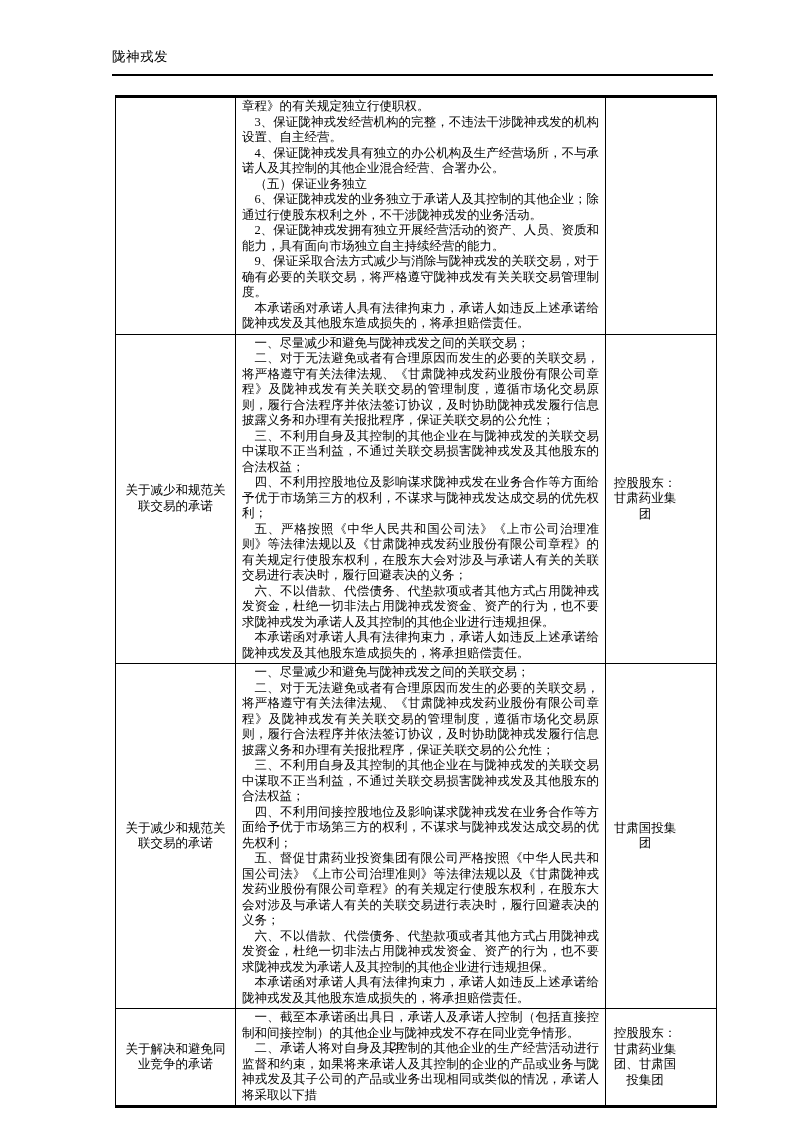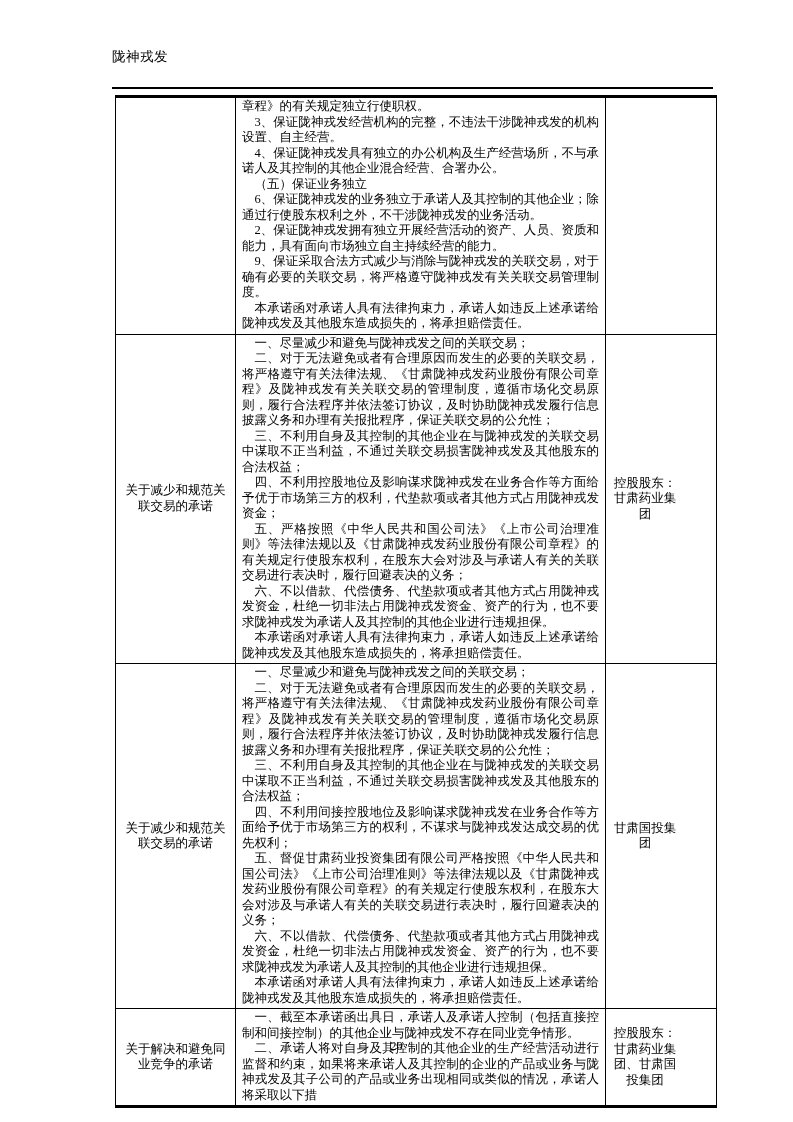--- a/index.html
+++ b/index.html
@@ -16,21 +16,21 @@
 
   
   .header {
     position: absolute;
     left: 112px; top: 48px;
     width: 601px;
     display: flex;
     justify-content: space-between;
     align-items: flex-end;
     border-bottom: 2px solid #000;
-    padding-bottom: 21px;
+    padding-bottom: 8px;
     font-size: 13.5px;
     letter-spacing: 0.5px;
   }
 
   
   table.doc-table {
     position: absolute;
     left: 115px; top: 95px;
     width: 601px;
     border-collapse: collapse;
@@ -114,21 +114,21 @@
           <td class="party-cell">
             <div class="party-text"></div>
           </td>
         </tr>
         <tr>
           <td class="label-cell">关于减少和规范关联交易的承诺</td>
           <td class="content-cell">
             <p>一、尽量减少和避免与陇神戎发之间的关联交易；</p>
             <p>二、对于无法避免或者有合理原因而发生的必要的关联交易，将严格遵守有关法律法规、《甘肃陇神戎发药业股份有限公司章程》及陇神戎发有关关联交易的管理制度，遵循市场化交易原则，履行合法程序并依法签订协议，及时协助陇神戎发履行信息披露义务和办理有关报批程序，保证关联交易的公允性；</p>
             <p>三、不利用自身及其控制的其他企业在与陇神戎发的关联交易中谋取不正当利益，不通过关联交易损害陇神戎发及其他股东的合法权益；</p>
-            <p>四、不利用控股地位及影响谋求陇神戎发在业务合作等方面给予优于市场第三方的权利，代垫款项或者其他方式占用陇神戎发资金；</p>
+            <p>四、不利用控股地位及影响谋求陇神戎发在业务合作等方面给予优于市场第三方的权利，不谋求与陇神戎发达成交易的优先权利；</p>
             <p>五、严格按照《中华人民共和国公司法》《上市公司治理准则》等法律法规以及《甘肃陇神戎发药业股份有限公司章程》的有关规定行使股东权利，在股东大会对涉及与承诺人有关的关联交易进行表决时，履行回避表决的义务；</p>
             <p>六、不以借款、代偿债务、代垫款项或者其他方式占用陇神戎发资金，杜绝一切非法占用陇神戎发资金、资产的行为，也不要求陇神戎发为承诺人及其控制的其他企业进行违规担保。</p>
             <p>本承诺函对承诺人具有法律拘束力，承诺人如违反上述承诺给陇神戎发及其他股东造成损失的，将承担赔偿责任。</p>
           </td>
           <td class="party-cell">
             <div class="party-text">控股股东：甘肃药业集团</div>
           </td>
         </tr>
         <tr>
           <td class="label-cell">关于减少和规范关联交易的承诺</td>

